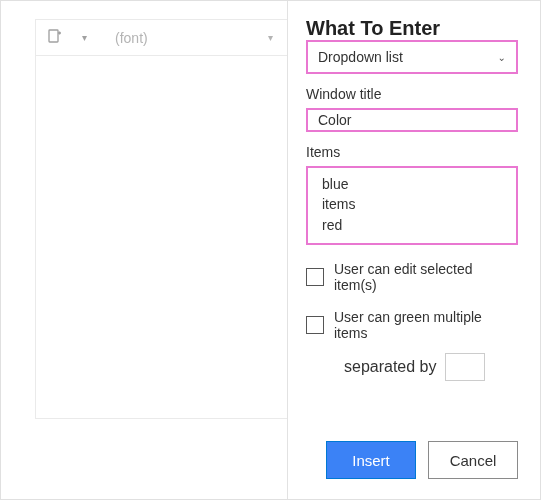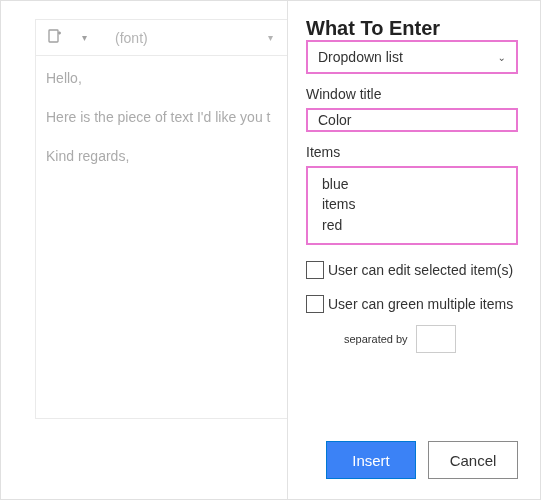--- a/index.html
+++ b/index.html
@@ -65,32 +65,32 @@
   .items-field {
     width: 100%;
     border: 2px solid #e977d1;
     background: #fff;
     font-size: 14px;
     color: #333;
     padding: 6px 14px 8px 14px;
     line-height: 1.45;
   }
   .check-row {
-    display: flex; align-items: center; gap: 4px;
+    display: flex; align-items: center; gap: 10px;
     margin-top: 16px;
     font-size: 14px; color: #333;
   }
   .check-box {
     width: 18px; height: 18px; border: 1px solid #555; background: #fff;
     flex-shrink: 0;
   }
   .sep-row {
     display: flex; align-items: center; gap: 8px;
     margin: 12px 0 0 38px;
-    font-size: 11px; color: #333;
+    font-size: 16px; color: #333;
   }
   .sep-input {
     width: 40px; height: 28px; border: 1px solid #ccc; background: #fff;
   }
   .buttons {
     display: flex; gap: 12px;
     position: absolute;
     right: 22px; bottom: 20px;
   }
   .btn {
@@ -110,25 +110,20 @@
     <div class="toolbar">
       <span>
         <svg class="toolbar-icon" viewBox="0 0 24 24" fill="none" stroke="currentColor" stroke-width="1.8">
           <rect x="4" y="4" width="12" height="16" rx="1"></rect>
           <path d="M16 8 h4 M18 6 v4"></path>
         </svg>
       </span>
       <span class="chev">▾</span>
       <span class="font-label">(font)</span>
       <span class="font-chev">▾</span>
-    </div>
-    <div class="doc-body">
-      <p>Hello,</p>
-      <p>Here is the piece of text I'd like you t</p>
-      <p>Kind regards,</p>
     </div>
   </div>
 </div>
 
 <div class="panel">
   <h2>What To Enter</h2>
 
   <div class="field">
     <span>Dropdown list</span>
     <span class="chev-d">⌄</span>

